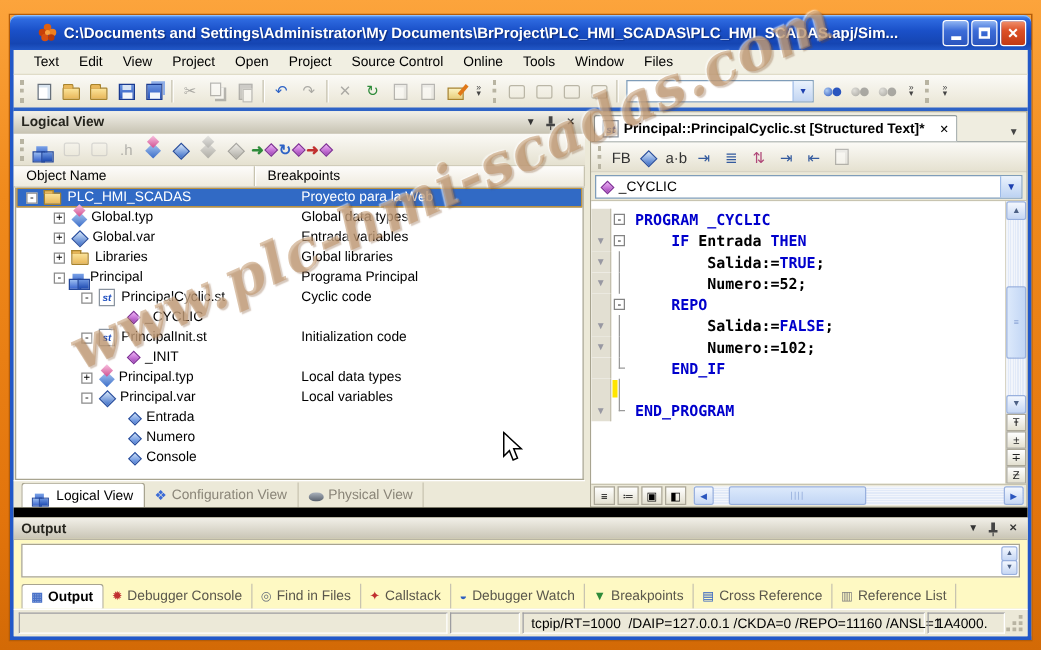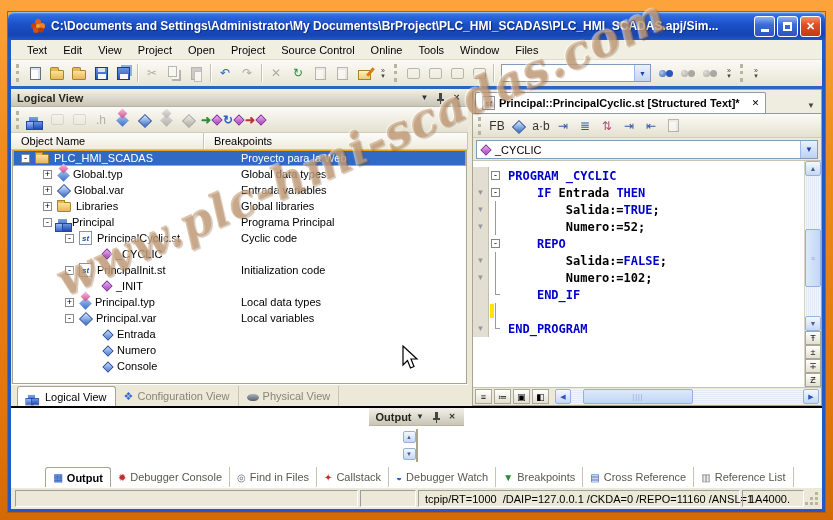--- a/index.html
+++ b/index.html
@@ -126,21 +126,21 @@
        background:linear-gradient(90deg,#DCE9FB,#C2D6F5);display:flex;align-items:center;justify-content:center;font-size:7px;color:#8FA8D8;}
   .bm-btn{height:14px;border:1px solid #ACA899;background:linear-gradient(#FFF,#E3E0D0);font-size:9px;display:flex;align-items:center;justify-content:center;color:#222;}
   .ed-bottom{height:18px;display:flex;align-items:center;background:#ECE9D8;border-top:1px solid #C8C4B0;padding:1px 2px;gap:2px;}
   .eb-btn{width:17px;height:15px;border:1px solid #ACA899;background:linear-gradient(#FFF,#E3E0D0);font-size:9px;display:flex;align-items:center;justify-content:center;}
   .hscroll{flex:1;height:15px;display:flex;margin-left:4px;background:repeating-linear-gradient(180deg,#F2F5FB 0 1px,#E2EAF8 1px 2px);}
   .hbtn{width:16px;height:15px;border:1px solid #98B0DE;border-radius:2px;background:linear-gradient(180deg,#F4F8FE,#C6D7F4);
        display:flex;align-items:center;justify-content:center;font-size:7px;color:#2A55BE;}
   .hthumb{width:110px;height:15px;margin-left:12px;border:1px solid #98B0DE;border-radius:2px;
        background:linear-gradient(180deg,#DCE9FB,#C2D6F5);display:flex;align-items:center;justify-content:center;font-size:7px;color:#8FA8D8;letter-spacing:1px;}
   
-  .output{height:81px;display:flex;flex-direction:column;background:#ffffff;border-top:2px solid #000000;align-items:center;}
+  .output{height:81px;display:flex;flex-direction:column;background:#fef9c3;border-top:8px solid #000000;}
   .out-box-wrap{flex:1;padding:3px 6px 2px 6px;}
   .out-box{height:100%;background:#fff;border:1px solid #A8A490;position:relative;}
   .out-sbtn{position:absolute;right:1px;width:13px;height:12px;border:1px solid #98B0DE;border-radius:2px;
        background:linear-gradient(180deg,#F4F8FE,#C6D7F4);font-size:6px;color:#4D6185;display:flex;align-items:center;justify-content:center;}
   .out-tabs{height:23px;display:flex;align-items:flex-end;padding-left:6px;}
   .otab{height:20px;display:flex;align-items:center;gap:4px;padding:0 7px;color:#5A574C;border-right:1px solid #C8C4B0;}
   .otab.active{background:#fff;border:1px solid #A8A490;border-bottom:0;border-radius:3px 3px 0 0;color:#000;font-weight:bold;}
   .otab .oi{font-size:10px;}
   
   .statusbar{height:22px;display:flex;align-items:stretch;gap:2px;background:#ECE9D8;padding:2px 2px 2px 4px;border-top:1px solid #fff;}

